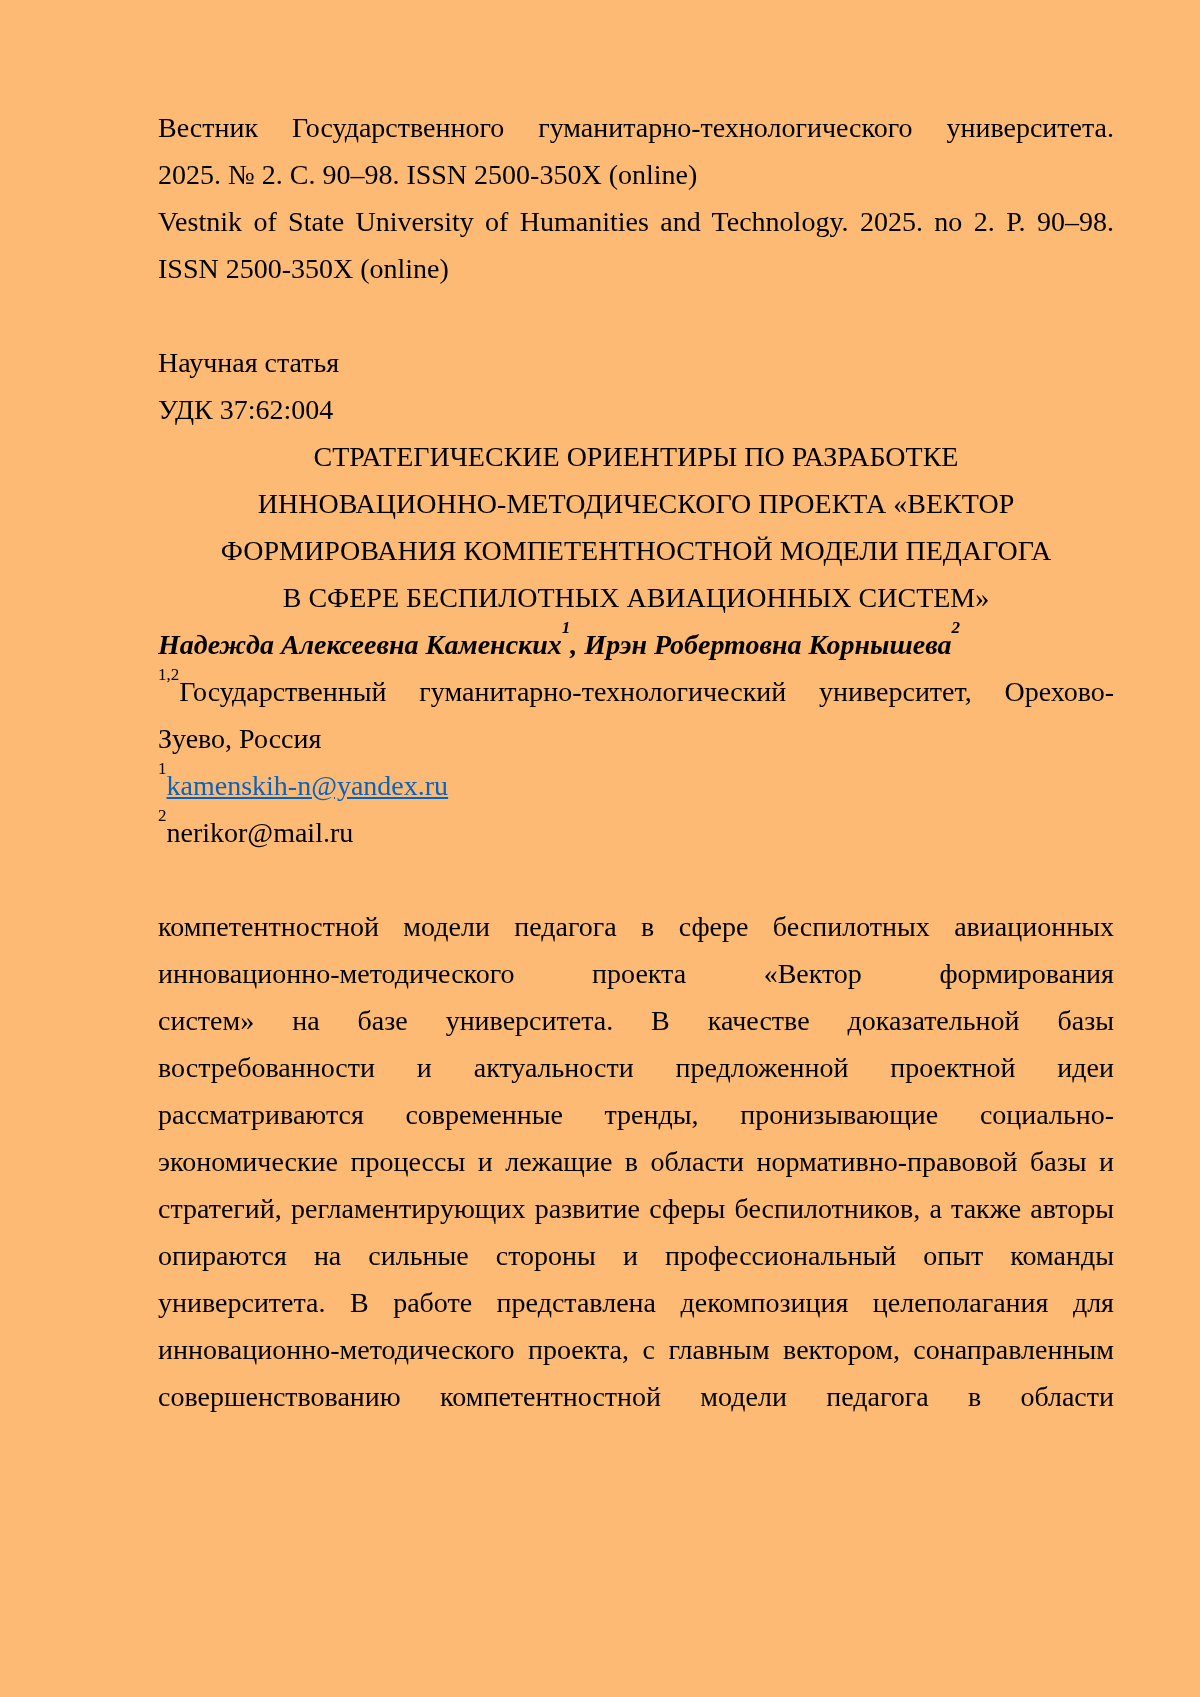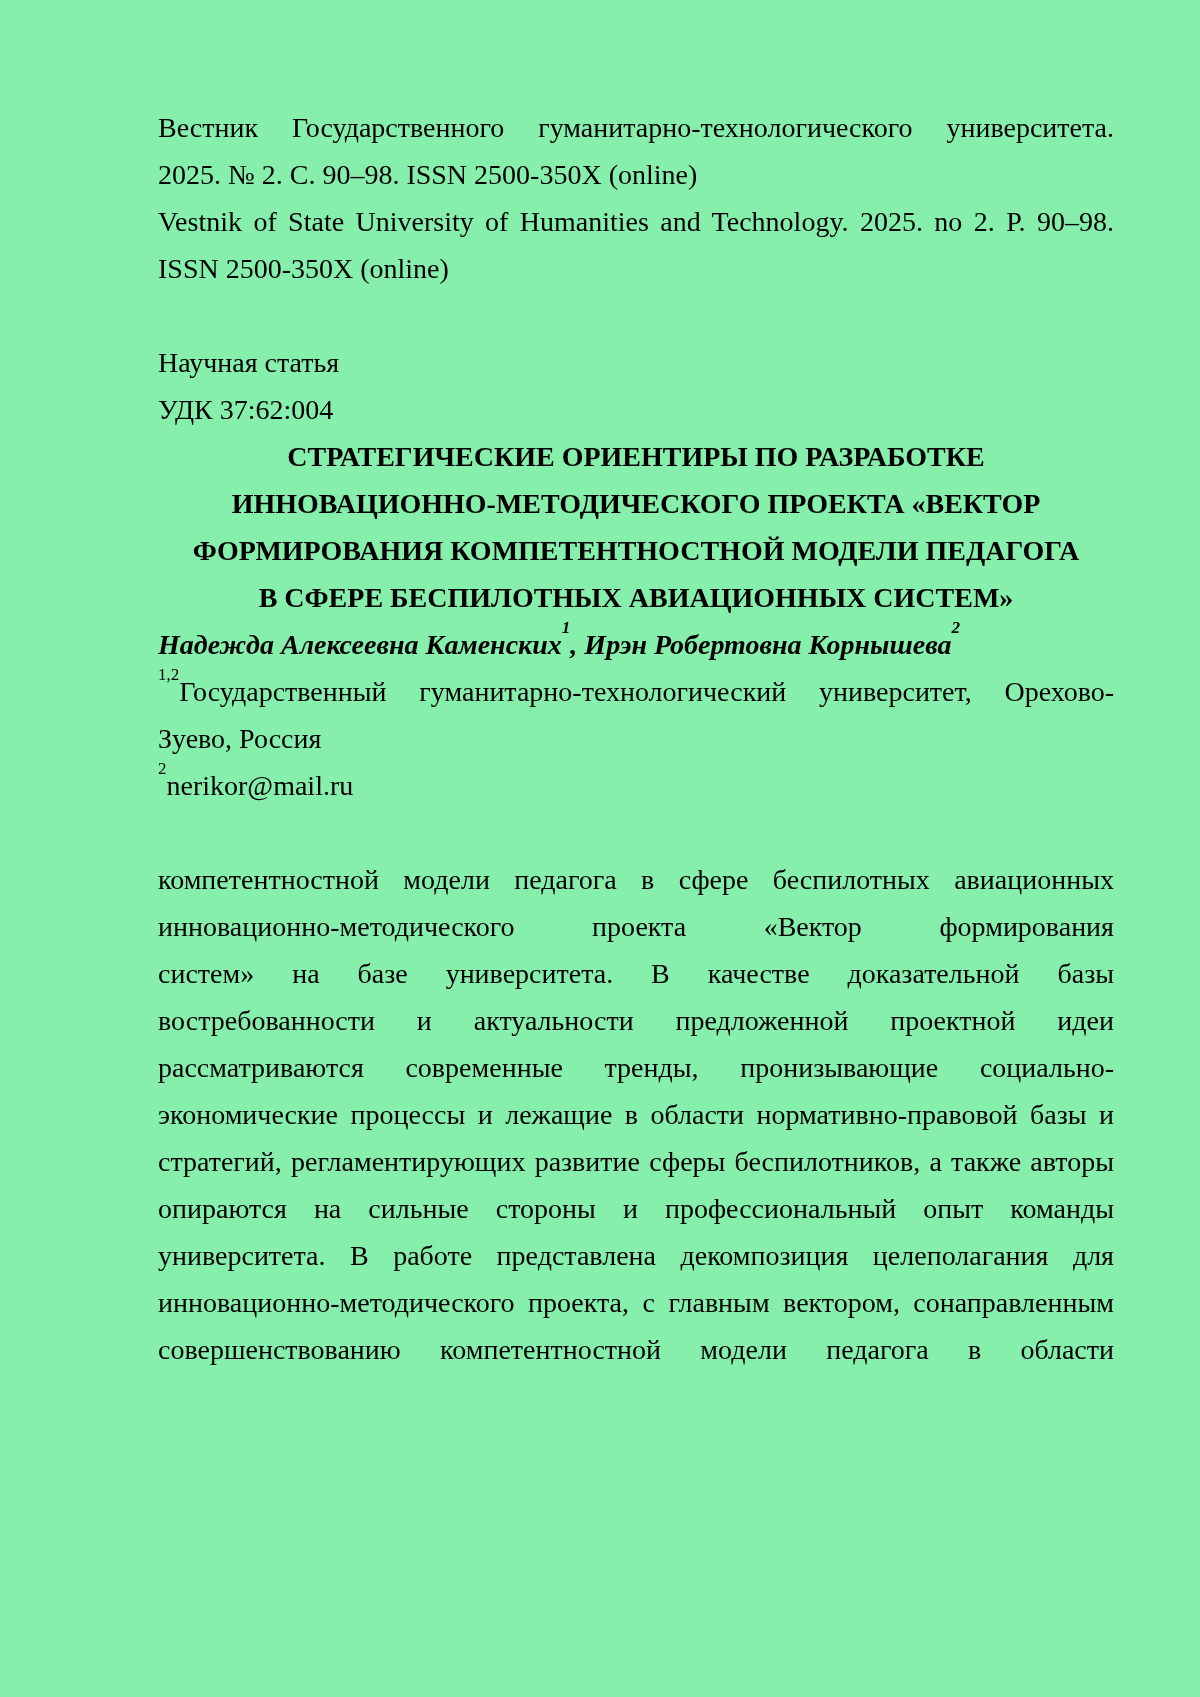--- a/index.html
+++ b/index.html
@@ -2,40 +2,40 @@
 <html lang="ru"><head>
 <meta charset="utf-8">
 <style>
   * { margin: 0; padding: 0; box-sizing: border-box; }
   html, body { background: #ffffff; }
   .page {
     position: relative;
     width: 1200px;
     height: 1697px;
     margin: 0 auto;
-    background: #86efac;
+    background: #fdba74;
     color: #000000;
     font-family: "Liberation Serif", "DejaVu Serif", serif;
     font-size: 28px;
     padding: 104px 86px 0 158px;
     overflow: hidden;
   }
   .line {
     line-height: 47px;
     height: 47px;
     white-space: normal;
     overflow: hidden;
   }
   .just {
     text-align: justify;
     text-align-last: justify;
     -moz-text-align-last: justify;
   }
   .center { text-align: center; }
-  .bold { font-weight: bold; }
+  .bold { font-weight: normal; }
   .blank { height: 47px; }
   .indent { text-indent: 74px; }
   sup.ss {
     font-size: 17px;
     line-height: 0;
     position: relative;
     top: -11px;
   }
   .authors-line { font-weight: bold; font-style: italic; }
   .abstract-label { font-weight: bold; font-style: italic; }
@@ -69,20 +69,21 @@
     <div class="line center bold">ИННОВАЦИОННО-МЕТОДИЧЕСКОГО ПРОЕКТА «ВЕКТОР</div>
     <div class="line center bold">ФОРМИРОВАНИЯ КОМПЕТЕНТНОСТНОЙ МОДЕЛИ ПЕДАГОГА</div>
     <div class="line center bold">В СФЕРЕ БЕСПИЛОТНЫХ АВИАЦИОННЫХ СИСТЕМ»</div>
   </h1>
 
   <div class="line authors-line"><span>Надежда Алексеевна Каменских</span><sup class="ss">1</sup><span>, Ирэн Робертовна Корнышева</span><sup class="ss">2</sup></div>
 
   <div class="line just"><sup class="ss">1,2</sup><span>Государственный гуманитарно-технологический университет, Орехово-</span></div>
   <div class="line">Зуево, Россия</div>
 
+  <div class="line"><sup class="ss">1</sup><a class="email-link">kamenskih-n@yandex.ru</a></div>
   <div class="line"><sup class="ss">2</sup><span>nerikor@mail.ru</span></div>
 
   <div class="blank"></div>
 
   <section>
     <div class="line just">компетентностной модели педагога в сфере беспилотных авиационных</div>
     <div class="line just">инновационно-методического проекта «Вектор формирования</div>
     <div class="line just">систем» на базе университета. В качестве доказательной базы</div>
     <div class="line just">востребованности и актуальности предложенной проектной идеи</div>
     <div class="line just">рассматриваются современные тренды, пронизывающие социально-</div>

